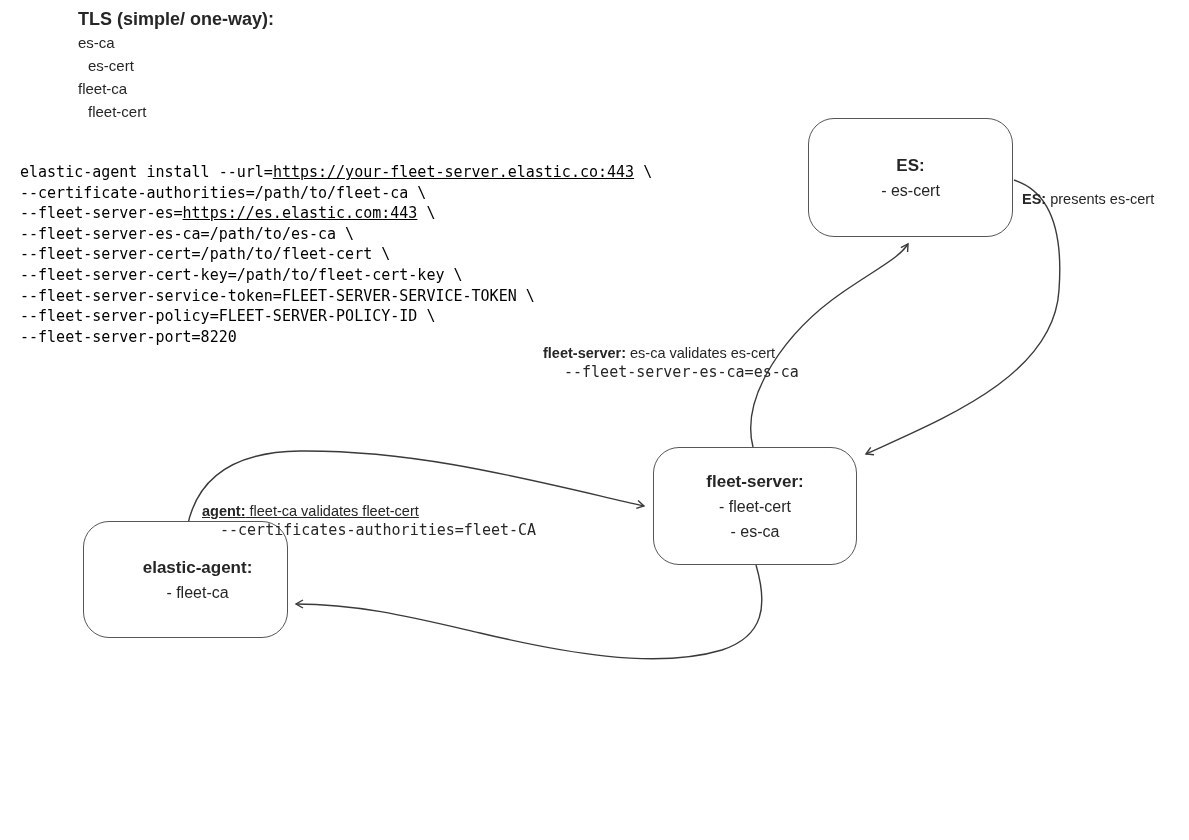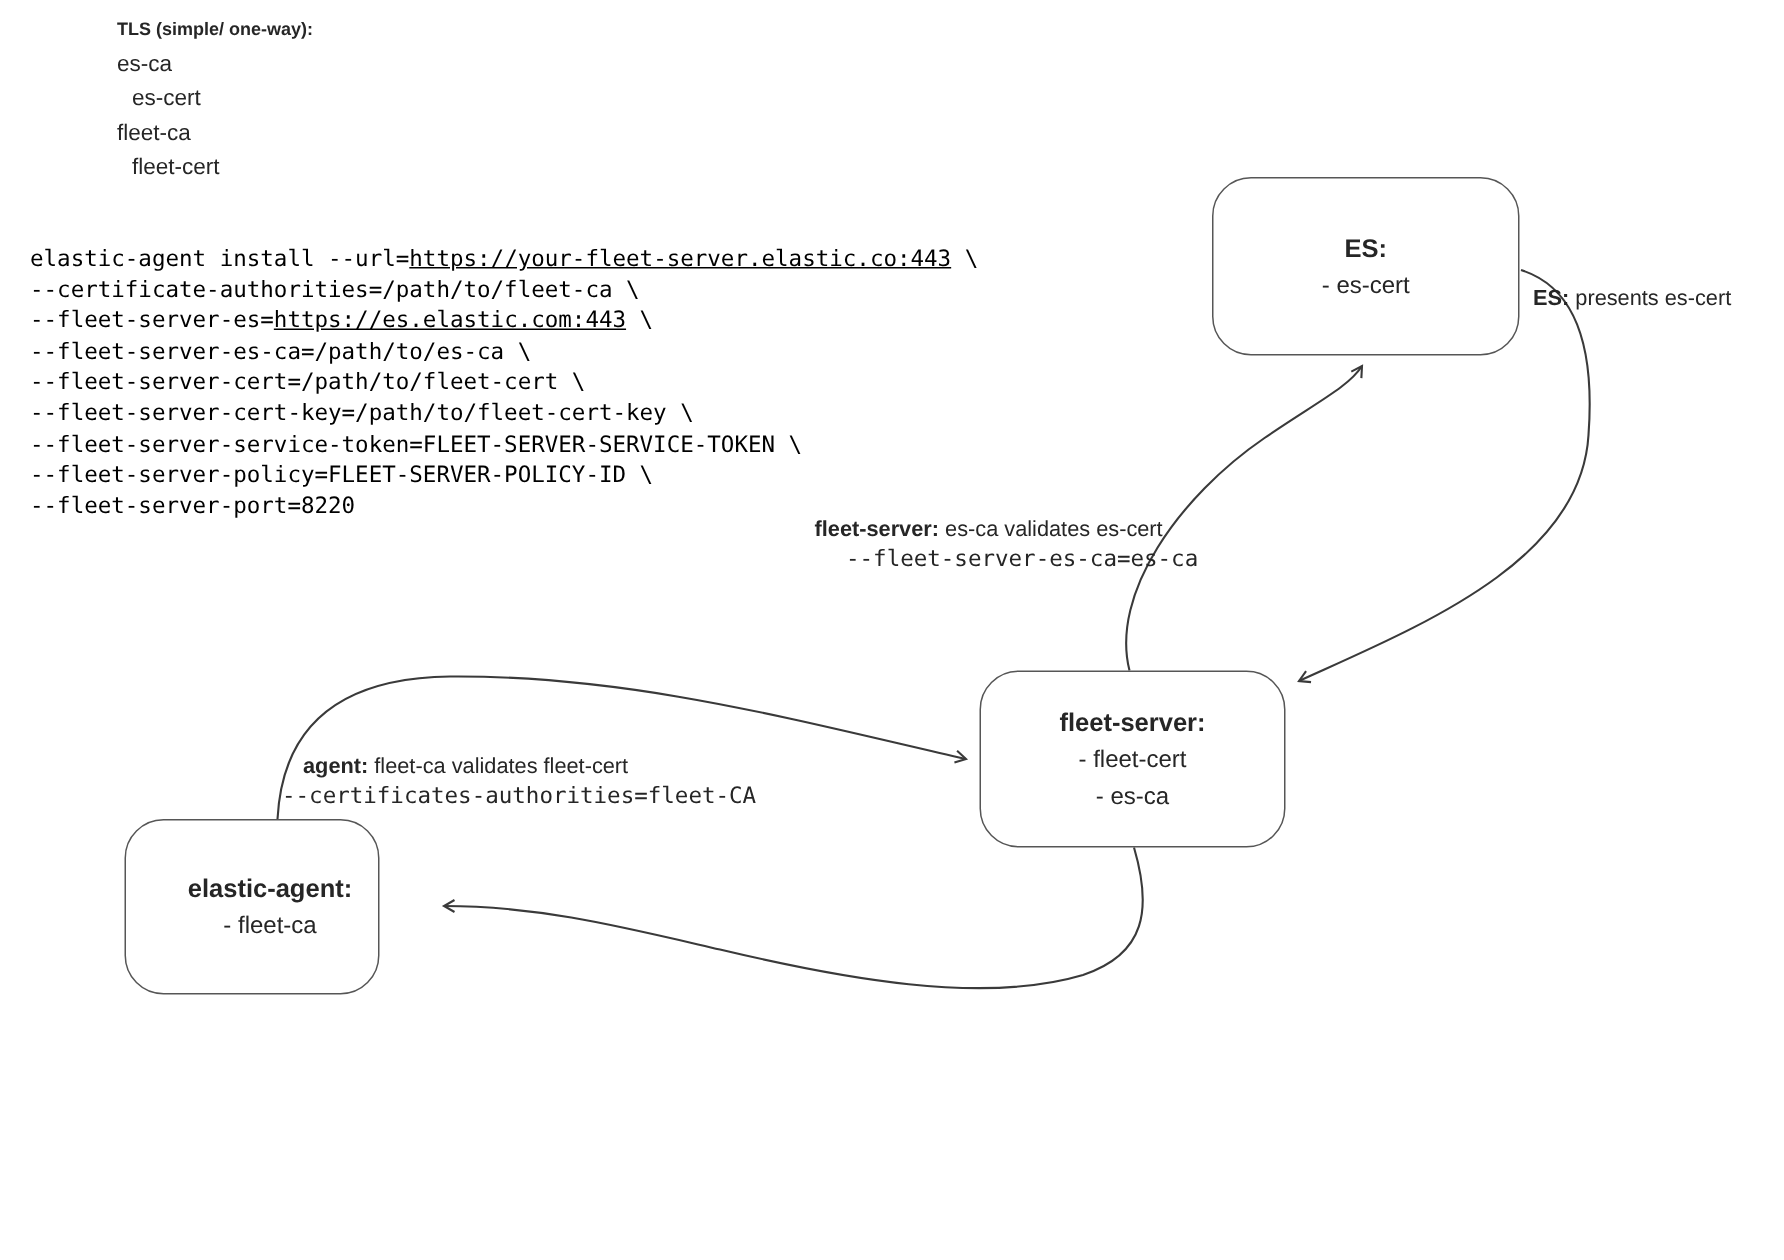--- a/index.html
+++ b/index.html
@@ -3,48 +3,48 @@
 <meta charset="utf-8">
 <style>
   html,body{margin:0;padding:0;background:#ffffff;}
   body{width:1189px;height:840px;font-family:"Liberation Sans",sans-serif;color:#262626;}
   .stage{position:relative;width:1189px;height:840px;overflow:hidden;background:#ffffff;}
 
   svg.edges{position:absolute;left:0;top:0;z-index:1;}
 
   
   .tls{position:absolute;left:78px;top:8px;font-size:15px;line-height:23px;z-index:3;}
-  .tls-title{font-weight:bold;font-size:12px;}
+  .tls-title{font-weight:bold;font-size:18px;}
   .tls-item.indent{padding-left:10px;}
 
   
   .code{position:absolute;left:20px;top:162px;z-index:3;
         font-family:"DejaVu Sans Mono",monospace;font-size:15px;line-height:20.6px;
         color:#000000;white-space:pre;}
   .code-link{text-decoration:underline;cursor:pointer;}
 
   
   .node{position:absolute;z-index:2;background:#ffffff;border:1.6px solid #565656;
         border-radius:26px;display:flex;flex-direction:column;align-items:center;
         justify-content:center;text-align:center;box-sizing:border-box;}
   .node-title{font-weight:bold;font-size:17px;line-height:25px;}
   .node-item{font-size:16px;line-height:25px;}
   #node-es{left:808px;top:118px;width:205px;height:119px;}
   #node-fleet-server{left:653px;top:447px;width:204px;height:118px;}
-  #node-elastic-agent{left:83px;top:546px;width:170px;height:117px;padding-left:24px;}
+  #node-elastic-agent{left:83px;top:521px;width:205px;height:117px;padding-left:24px;}
 
   
   .edge-label{position:absolute;z-index:3;font-size:14.5px;line-height:18.5px;white-space:nowrap;}
   .edge-label b{font-weight:bold;}
-  .edge-label .mono{font-family:"DejaVu Sans Mono",monospace;font-size:15px;line-height:19px;}
+  .edge-label .mono{font-family:"DejaVu Sans Mono",monospace;font-size:15px;line-height:19px;padding-left:32px;}
   #label-es-presents{left:1022px;top:146px;margin-top:44px;}
   #label-fleet-validates{left:543px;top:344px;}
   #label-fleet-validates .mono{padding-left:21px;}
   #label-agent-validates{left:188px;top:502px;}
-  #label-agent-validates .line1{padding-left:14px;}
+  #label-agent-validates .line1{padding-left:14px;text-decoration:underline;}
   #label-fleet-presents{left:468px;top:577px;}
   #label-fleet-presents .line1{padding-left:10px;}
 </style>
 </head>
 <body>
 
 <div class="stage">
 
   <svg class="edges" width="1189" height="840" viewBox="0 0 1189 840">
     <defs>

